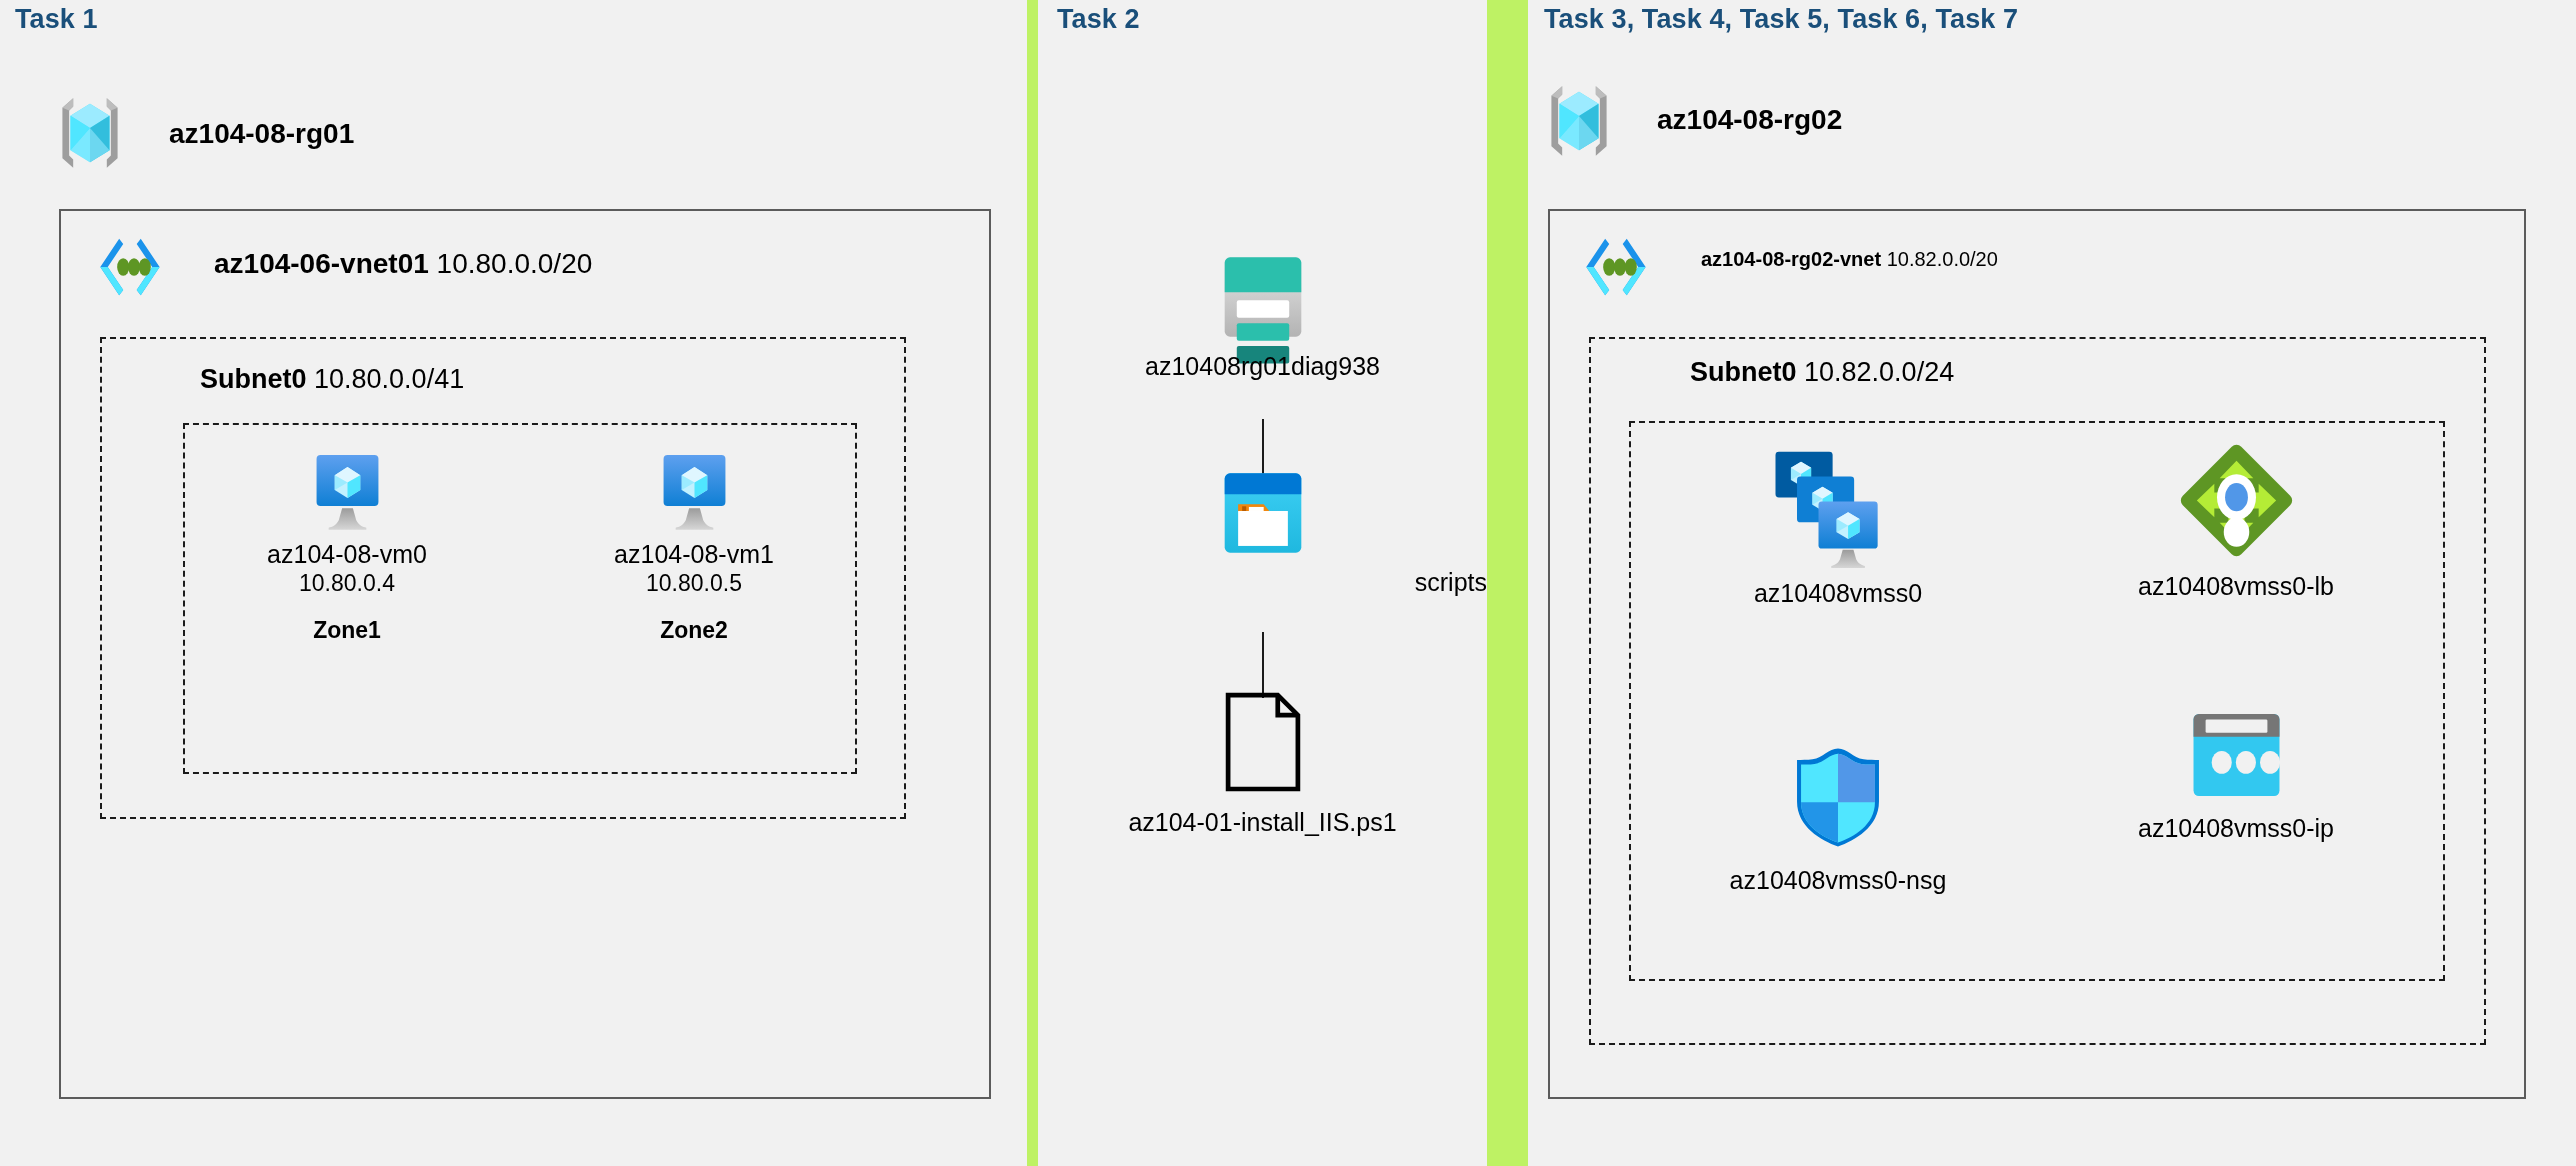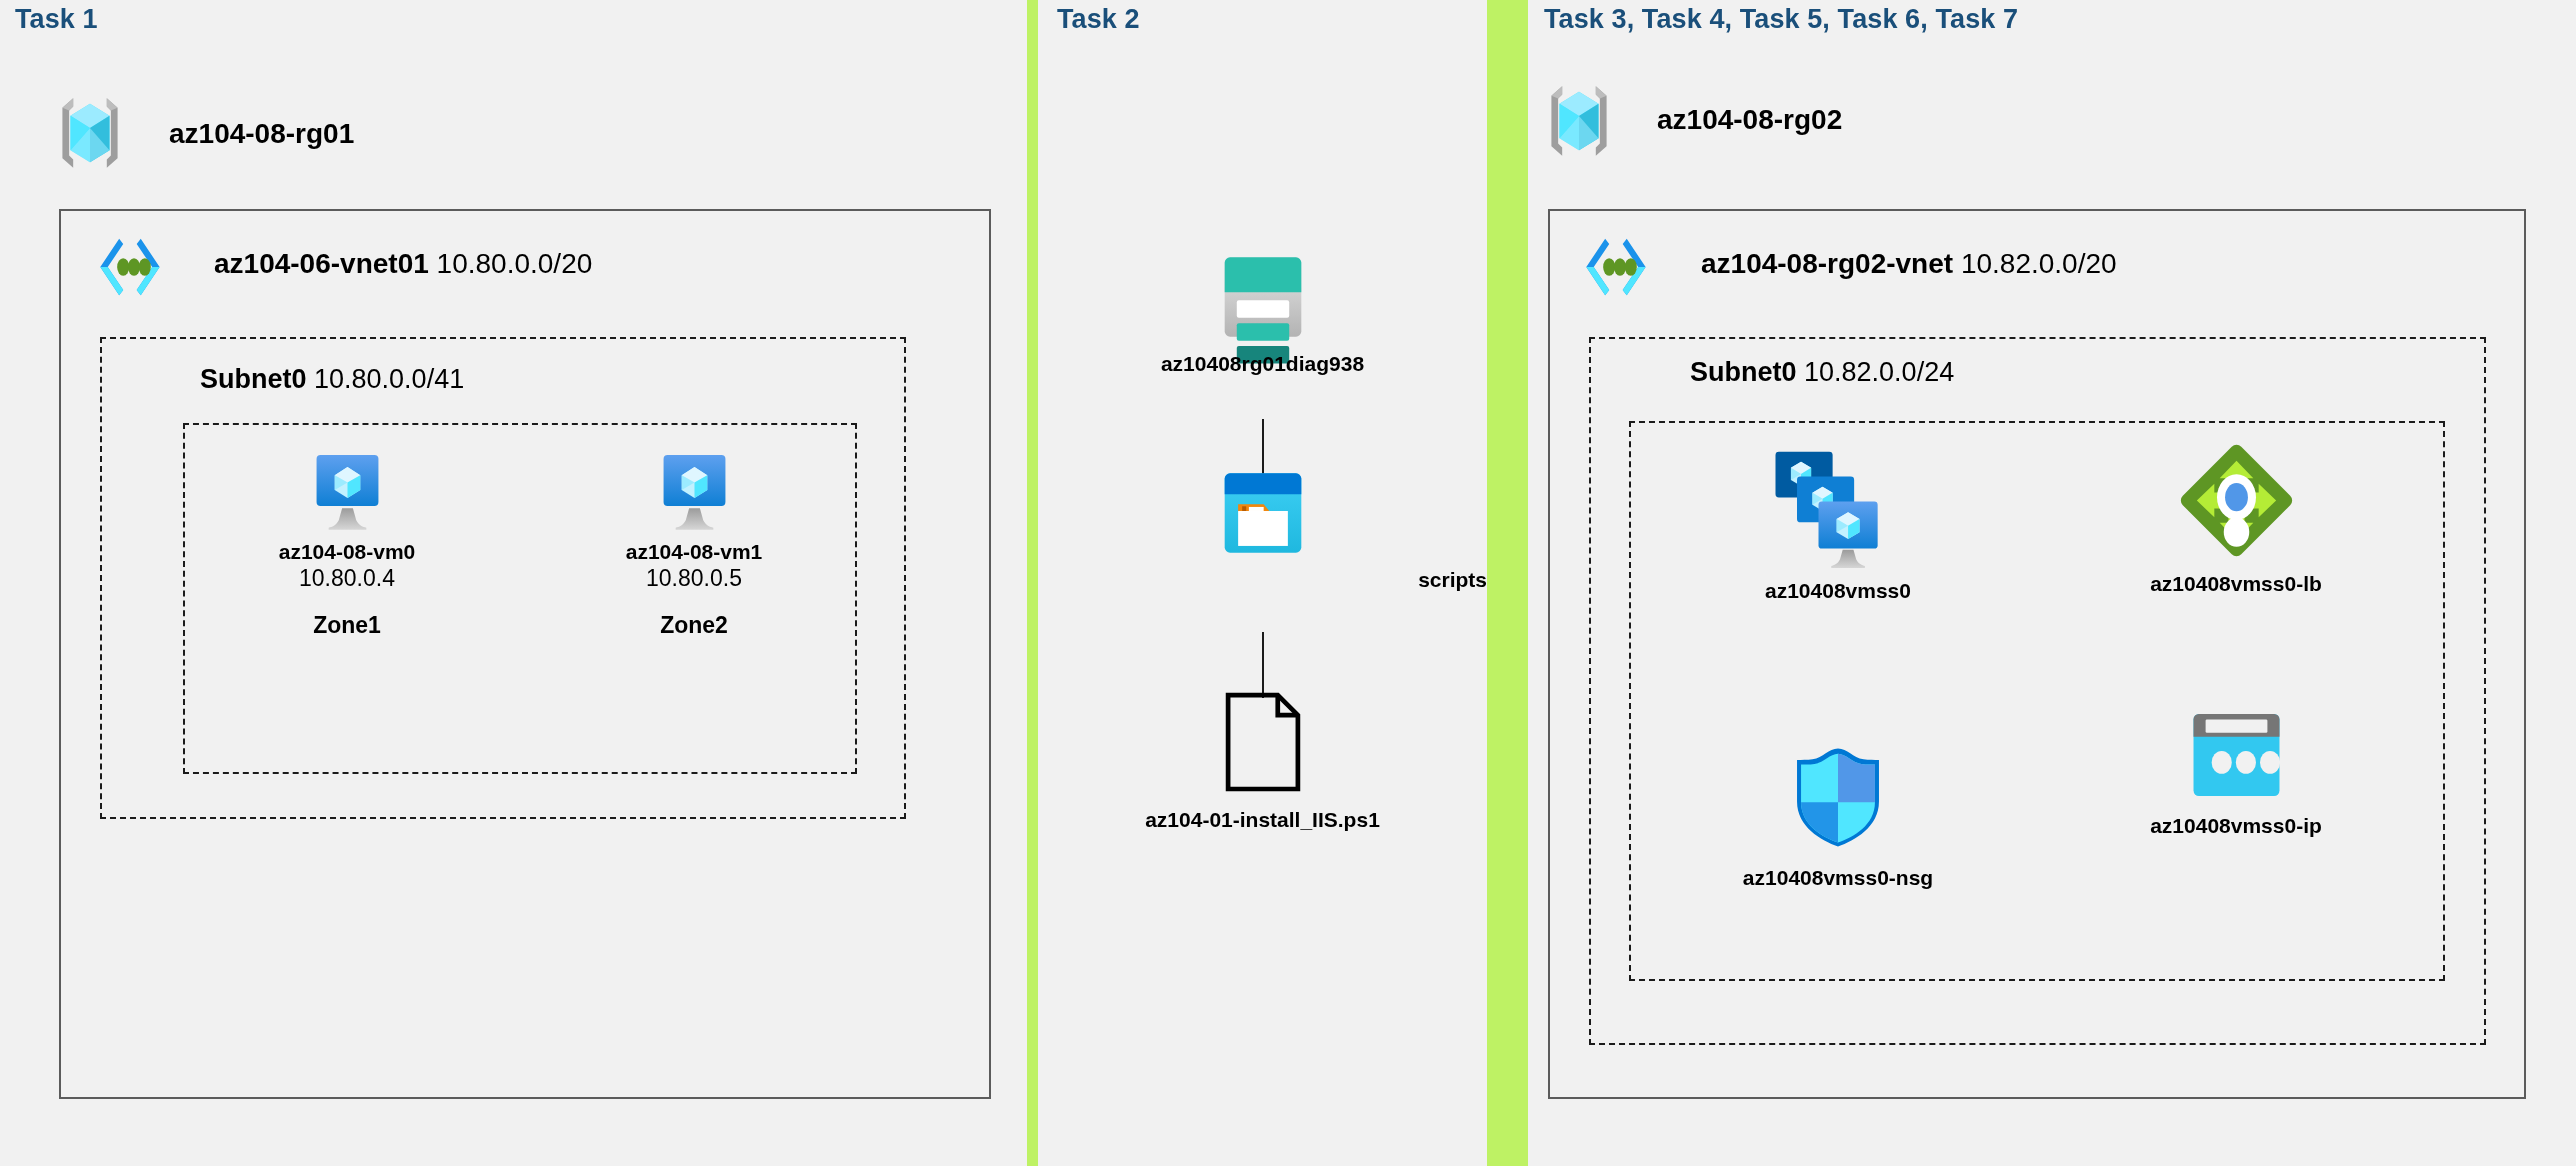--- a/index.html
+++ b/index.html
@@ -17,21 +17,21 @@
 
   
   .solid-box{position:absolute;border:2px solid #5b5b5b;box-sizing:border-box;background:transparent;}
   .dashed-box{position:absolute;border:2px dashed #1b1b1b;box-sizing:border-box;background:transparent;}
 
   .lbl{position:absolute;white-space:nowrap;color:#000;}
   .lbl b{font-weight:bold;}
   .lbl .cidr{font-weight:normal;}
 
   .node{position:absolute;text-align:center;}
-  .node .cap{font-weight:bold;font-size:21px;color:#000;white-space:nowrap;line-height:1.18;}
+  .node .cap{font-weight:normal;font-size:25px;color:#000;white-space:nowrap;line-height:1.18;}
   .node .sub{font-weight:normal;font-size:23px;color:#000;white-space:nowrap;line-height:1.18;}
   .node .zone{font-weight:bold;font-size:23px;color:#000;white-space:nowrap;}
 
   .connector{position:absolute;background:#1b1b1b;width:2px;}
 
   svg{display:block;overflow:visible;}
 </style>
 </head>
 <body>
 
@@ -212,21 +212,21 @@
       <svg width="76" height="62" viewBox="0 0 112 92">
         <path d="M34 4 L40 12 L17 46 L40 80 L34 88 L6 46 Z" fill="#1b93eb"></path>
         <path d="M17 46 L40 80 L34 88 L6 46 Z" fill="#50e6ff"></path>
         <path d="M66 4 L60 12 L83 46 L60 80 L66 88 L94 46 Z" fill="#1b93eb"></path>
         <path d="M83 46 L60 80 L66 88 L94 46 Z" fill="#50e6ff"></path>
         <ellipse cx="40" cy="46" rx="9" ry="13" fill="#5e9624"></ellipse>
         <ellipse cx="56" cy="46" rx="9" ry="13" fill="#5e9624"></ellipse>
         <ellipse cx="72" cy="46" rx="9" ry="13" fill="#5e9624"></ellipse>
       </svg>
     </div>
-    <div class="lbl" style="left:173px;top:248px;font-size:28px;">
+    <div class="lbl" style="left:173px;top:248px;font-size:20px;">
       <b>az104-08-rg02-vnet</b>
       <span class="cidr">10.82.0.0/20</span>
     </div>
 
     <div class="dashed-box" style="left:61px;top:337px;width:897px;height:708px;"></div>
     <div class="lbl" style="left:162px;top:357px;font-size:27px;">
       <b>Subnet0</b>
       <span class="cidr">10.82.0.0/24</span>
     </div>
 

